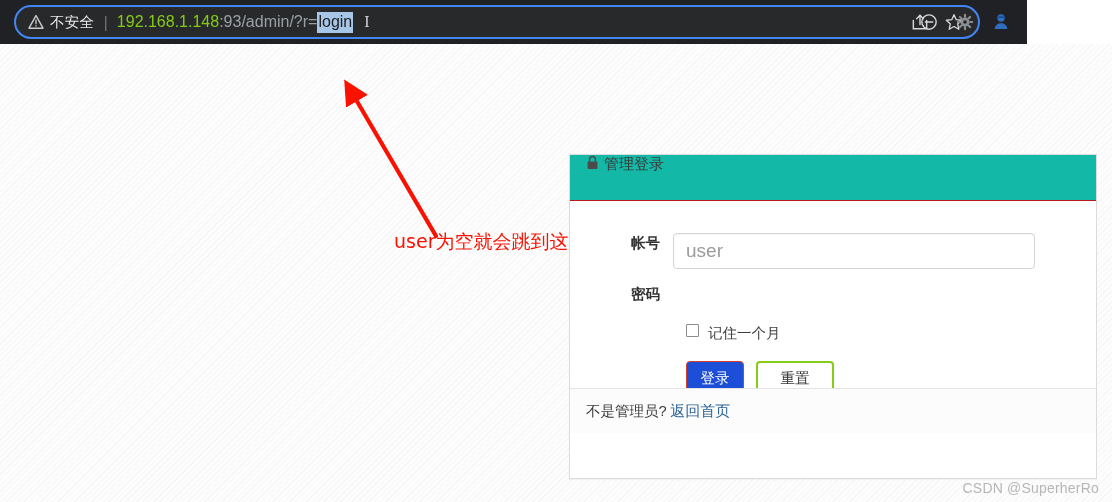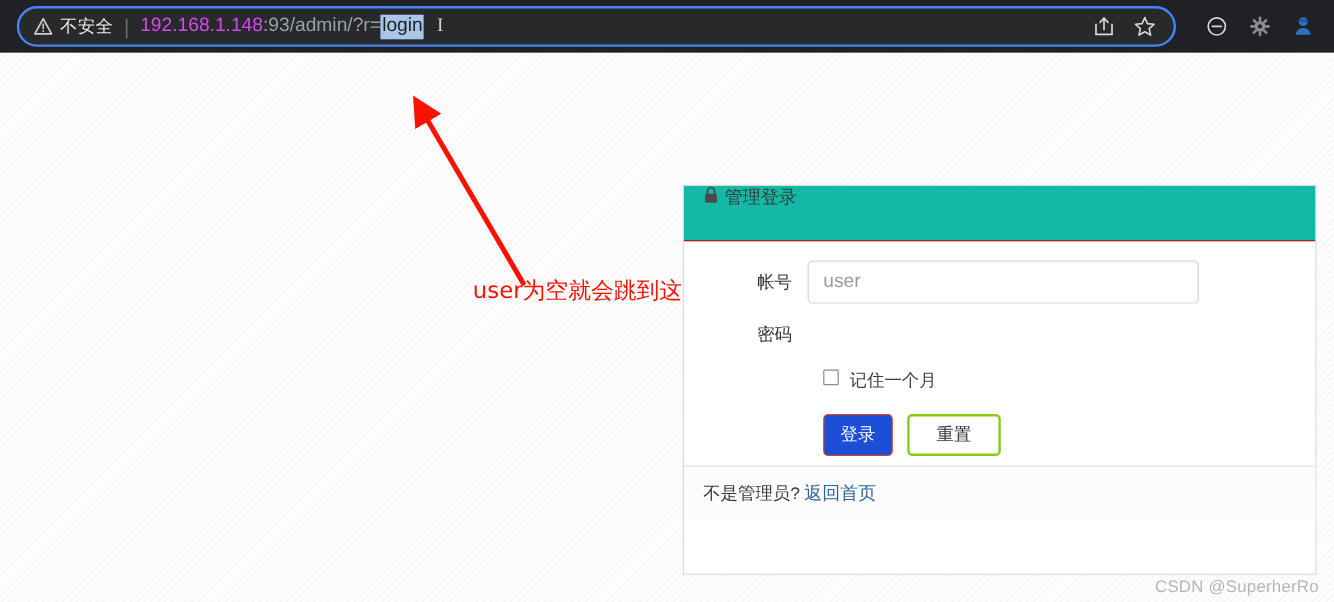--- a/index.html
+++ b/index.html
@@ -9,21 +9,21 @@
     width: 1112px; height: 502px;
     overflow: hidden;
     font-family: "Liberation Sans", "DejaVu Sans", sans-serif;
     background: #ffffff;
     position: relative;
   }
 
   
   #browser-bar {
     position: absolute; left: 0; top: 0;
-    width: 1112px; height: 44px;
+    width: 1027px; height: 44px;
     background: #202124;
     box-sizing: border-box;
   }
   #omnibox {
     position: absolute;
     left: 14px; top: 5px;
     width: 966px; height: 34px;
     background: #28292b;
     border-radius: 18px;
     border: 2px solid #4285f4;
@@ -50,21 +50,21 @@
     margin: 0 9px 0 9px;
     line-height: 1;
   }
   .url-wrap {
     display: flex; align-items: baseline;
     white-space: nowrap;
     font-size: 16px;
     flex: 1 1 auto;
     overflow: hidden;
   }
-  .url-host { color: #d946ef; }
+  .url-host { color: #84cc16; }
   .url-rest { color: #9aa0a6; }
   .url-sel {
     color: #202124;
     background: #a8c7e8;
     padding: 1px 1px 2px 1px;
   }
   .text-caret {
     color: #cfd3d7;
     font-size: 16px;
     margin-left: 11px;
@@ -132,37 +132,38 @@
     display: flex;
     align-items: center;
     margin-bottom: 16px;
   }
   .form-label {
     width: 103px;
     text-align: right;
     padding-right: 13px;
     box-sizing: border-box;
     font-size: 14.5px;
-    font-weight: normal;
+    font-weight: bold;
     color: #333;
     font-family: "DejaVu Sans", "Liberation Sans", sans-serif;
   }
   .form-input {
-    width: 326px;
+    width: 362px;
     height: 36px;
     border: 1px solid #d4d4d4;
     border-radius: 4px;
     box-sizing: border-box;
     padding: 0 12px;
-    font-size: 16px;
+    font-size: 19px;
     color: #555;
     background: #fff;
     outline: none;
     font-family: "Liberation Sans", sans-serif;
     box-shadow: inset 0 1px 1px rgba(0,0,0,.045);
+    margin-top: 16px;
   }
   .form-input::placeholder { color: #9b9b9b; opacity: 1; }
 
   .check-row {
     display: flex;
     align-items: flex-start;
     margin-left: 116px;
     margin-top: 20px;
     margin-bottom: 18px;
   }

